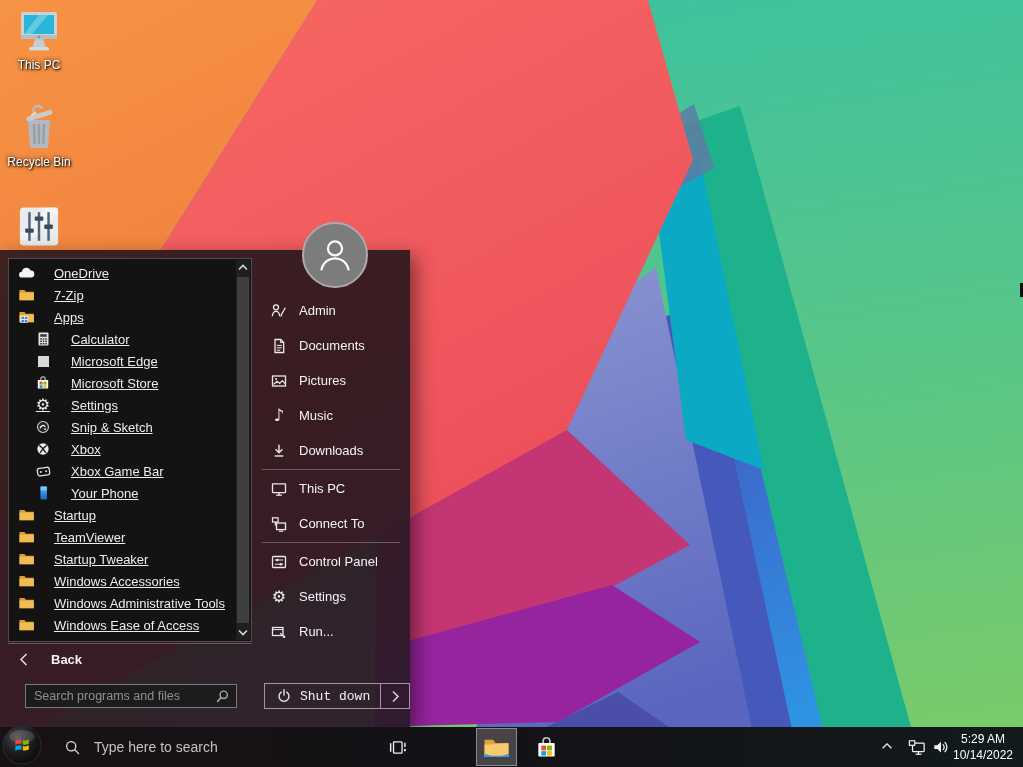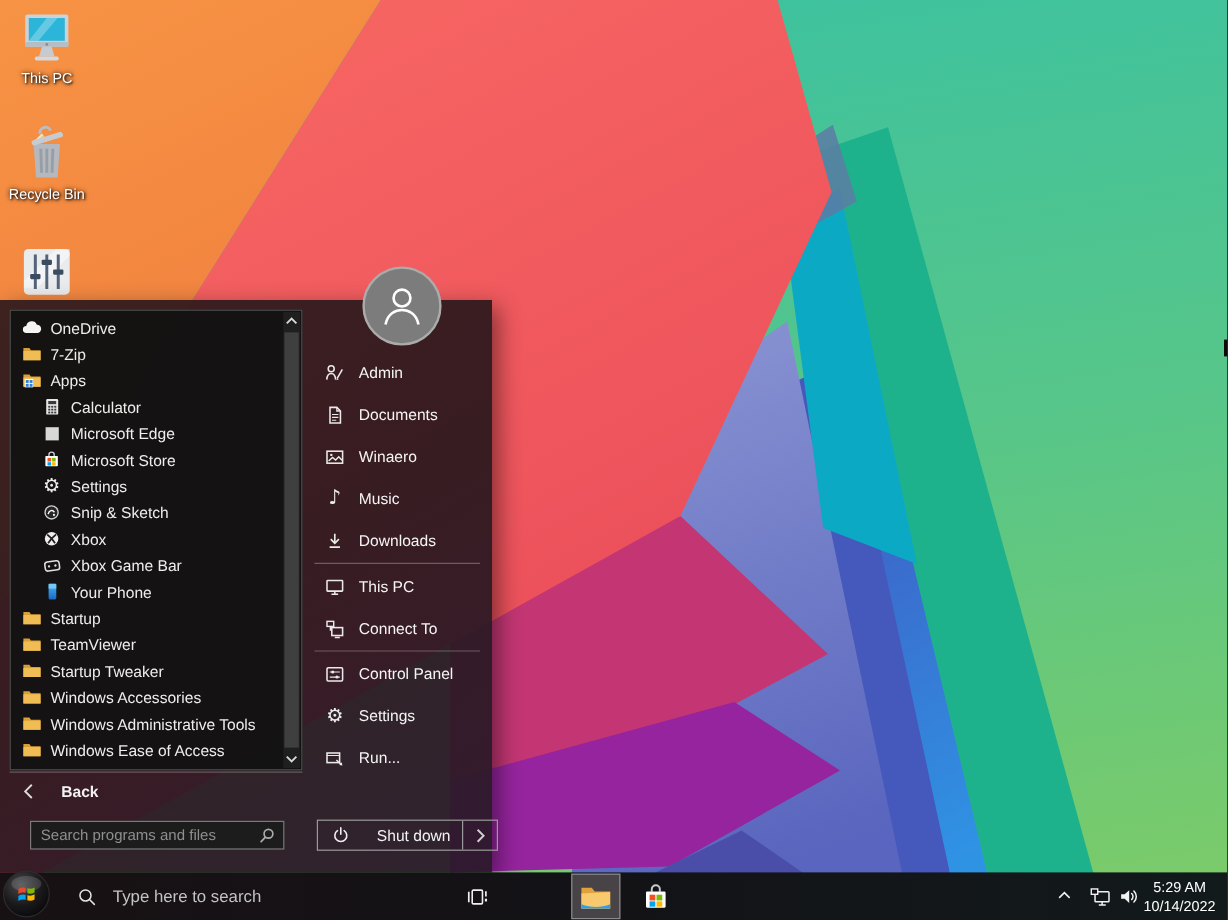--- a/index.html
+++ b/index.html
@@ -13,22 +13,22 @@
     color:#fff;font-size:12px;text-shadow:1px 1px 2px #000,0 0 4px rgba(0,0,0,.9);cursor:default;}
   .desk-icon .lbl{margin-top:3px;line-height:13px;}
 
   
   .start-menu{position:absolute;left:0;top:250px;width:410px;height:477px;
     background:linear-gradient(150deg,rgba(52,28,30,.95) 0%,rgba(46,25,30,.95) 45%,rgba(44,26,44,.95) 100%);
     box-shadow:6px 6px 18px rgba(0,0,0,.45);}
   .program-panel{position:absolute;left:8px;top:8px;width:244px;height:384px;
     background:rgba(18,18,18,.94);border:1px solid #4e4e4e;box-sizing:border-box;}
   .program-list{position:absolute;left:1px;top:3px;right:16px;bottom:2px;overflow:hidden;}
-  .prog-row{height:22px;display:flex;align-items:center;gap:7px;padding-left:7px;
-    font-size:13px;color:#ededed;white-space:nowrap;}
+  .prog-row{height:22px;display:flex;align-items:center;gap:19px;padding-left:7px;
+    font-size:13px;color:#ededed;white-space:nowrap;text-decoration:underline;}
   .prog-row.ind1{padding-left:24px;}
   .icon-cell{display:inline-flex;width:18px;height:18px;align-items:center;justify-content:center;flex:none;}
   .uchar{font-family:"DejaVu Sans",sans-serif;color:#ececec;line-height:1;}
 
   .scrollbar{position:absolute;top:1px;right:1px;bottom:1px;width:14px;background:#1f1f1f;}
   .sb-btn{position:absolute;left:0;width:14px;height:15px;display:flex;align-items:center;justify-content:center;}
   .sb-up{top:0;} .sb-down{bottom:0;}
   .sb-thumb{position:absolute;left:1px;right:1px;top:17px;bottom:17px;background:#3f3f3f;}
 
   .left-footer{position:absolute;left:8px;top:393px;width:244px;height:30px;
@@ -46,21 +46,21 @@
   .avatar{position:absolute;left:50px;top:-28px;width:66px;height:66px;border-radius:50%;
     background:#7c7c7c;border:2px solid #ababab;box-sizing:border-box;
     display:flex;align-items:center;justify-content:center;overflow:hidden;}
   .user-items{position:absolute;left:0;top:43px;width:158px;}
   .user-row{height:35px;display:flex;align-items:center;gap:11px;padding-left:18px;
     font-size:13px;color:#f4f4f4;white-space:nowrap;}
   .u-sep{border-top:1px solid rgba(255,255,255,.28);margin:1px 10px;}
 
   .shutdown{position:absolute;left:12px;top:433px;height:26px;display:flex;align-items:stretch;
     border:1px solid #9a9a9a;box-sizing:border-box;color:#f2f2f2;font-size:13px;}
-  .sd-main{display:flex;align-items:center;gap:21px;padding:0 10px;}
+  .sd-main{display:flex;align-items:center;gap:7px;padding:0 10px;font-family:Liberation Mono, monospace;}
   .sd-arrow{width:28px;display:flex;align-items:center;justify-content:center;border-left:1px solid #9a9a9a;}
 
   
   .taskbar{position:absolute;left:0;bottom:0;width:1023px;height:40px;z-index:5;
     background:linear-gradient(90deg,#181113 0%,#131216 45%,#121a1b 100%);}
   .start-orb{position:absolute;left:2px;top:-2px;width:40px;height:40px;border-radius:50%;}
   .tb-search-icon{position:absolute;left:64px;top:12px;}
   .tb-search-text{position:absolute;left:94px;top:0;height:40px;line-height:40px;
     color:#c3c3c3;font-size:14px;}
   .task-view{position:absolute;left:388px;top:11px;}
@@ -421,21 +421,21 @@
             <span>Documents</span>
           </div>
           <div class="user-row">
             <span class="icon-cell">
               <svg width="18" height="18" viewBox="0 0 18 18">
                 <rect x="2.5" y="4" width="13" height="10" fill="none" stroke="#eaeaea" stroke-width="1.3"></rect>
                 <circle cx="6.1" cy="7.1" r="1" fill="#eaeaea"></circle>
                 <path d="M3.8,12.2 l3.3,-3 2.6,2.2 2.6,-2.8 2.7,3" fill="none" stroke="#eaeaea" stroke-width="1.2"></path>
               </svg>
             </span>
-            <span>Winaero</span>
+            <span>Pictures</span>
           </div>
           <div class="user-row">
             <span class="icon-cell">
               <span class="uchar" style="font-size:17px">♪</span>
             </span>
             <span>Music</span>
           </div>
           <div class="user-row">
             <span class="icon-cell">
               <svg width="18" height="18" viewBox="0 0 18 18">

